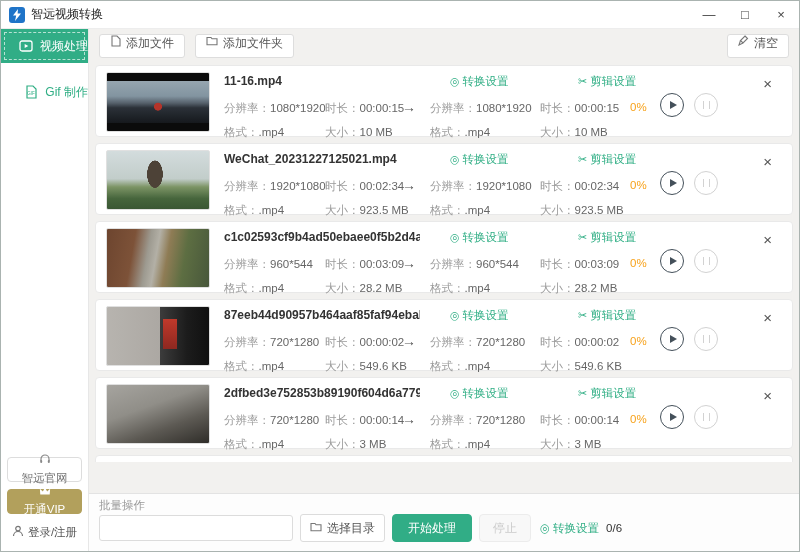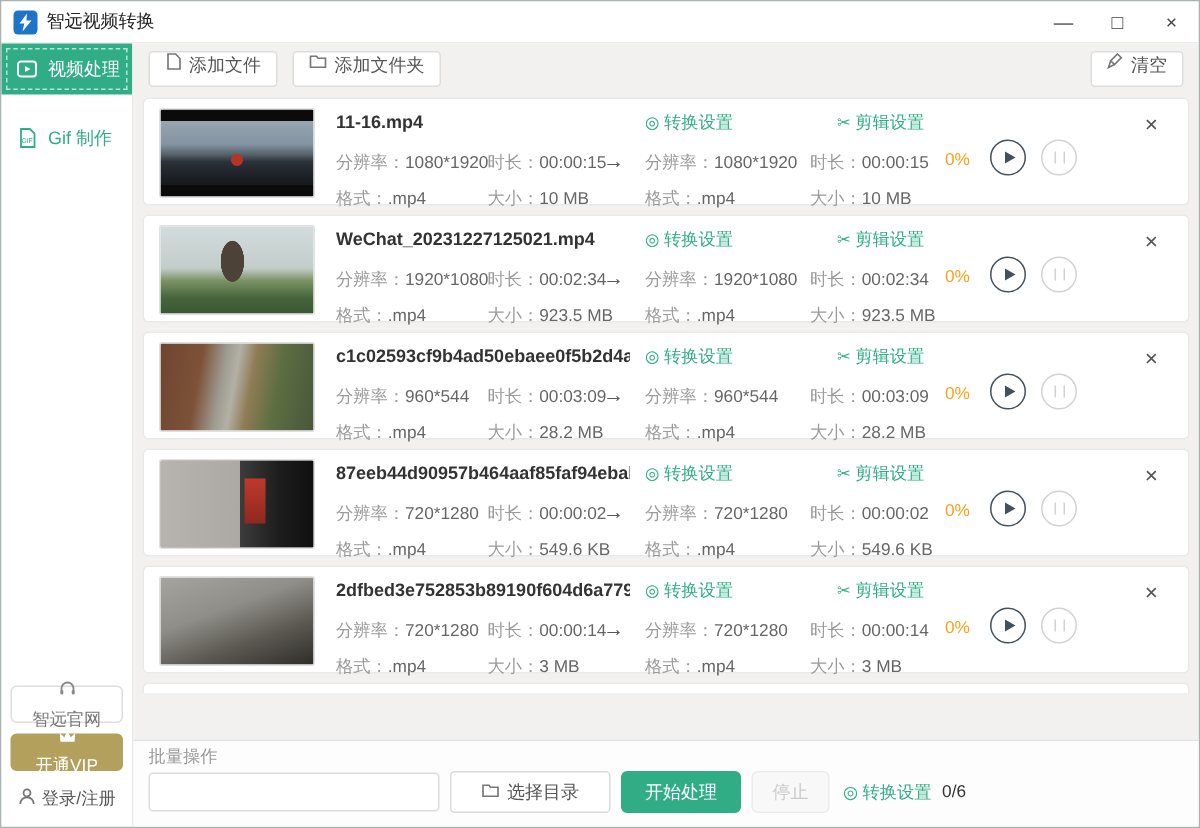--- a/index.html
+++ b/index.html
@@ -11,42 +11,42 @@
   .titlebar { height:28px; flex:0 0 28px; display:flex; align-items:center; padding-left:8px; background:#fff; border-bottom:1px solid #ededed; }
   .app-icon { width:16px; height:16px; border-radius:3px; display:inline-flex; align-items:center; justify-content:center; margin-right:6px; }
   .titlebar .title { font-size:12px; color:#222; flex:1; }
   .win-controls { display:flex; height:28px; }
   .win-btn { width:36px; height:28px; display:flex; align-items:center; justify-content:center; font-size:13px; color:#444; cursor:default; }
 
   .content { flex:1; display:flex; min-height:0; }
 
   
   .sidebar { width:88px; flex:0 0 88px; background:#fff; border-right:1px solid #e7e7e7; display:flex; flex-direction:column; }
-  .side-tab { height:34px; display:flex; align-items:center; padding-left:10px; gap:7px; font-size:12px; color:#2fae84; cursor:default; }
+  .side-tab { height:34px; display:flex; align-items:center; padding-left:10px; gap:7px; font-size:12px; color:#2fae84; cursor:default;justify-content:flex-end; }
   .side-tab.active { background:#31ad86; color:#fff; outline:1px dashed rgba(255,255,255,.65); outline-offset:-4px; margin-bottom:12px; }
   .side-tab .ticon { display:inline-flex; }
   .side-spacer { flex:1; }
   .side-foot { padding:0 6px 8px 6px; display:flex; flex-direction:column; gap:7px; }
   .side-btn { height:25px; border:1px solid #ddd; border-radius:4px; background:#fff; display:flex; align-items:center; justify-content:center; gap:4px; font-size:11.5px; color:#777; cursor:default;flex-direction:column; }
   .side-btn.vip { background:#b2a05c; border-color:#b2a05c; color:#fff; }
   .side-login { height:22px; display:flex; align-items:center; justify-content:center; gap:4px; font-size:11.5px; color:#555; cursor:default; }
 
   
   .main { flex:1; display:flex; flex-direction:column; background:#f2f1ef; min-width:0; }
   .toolbar { flex:0 0 34px; display:flex; align-items:center; gap:10px; padding:0 10px; }
   .tb-btn { height:24px; padding:0 10px; background:#fff; border:1px solid #ddd; border-radius:3px; display:inline-flex; align-items:flex-start; gap:5px; font-size:12px; color:#555; cursor:default; }
   .tb-right { margin-left:auto; }
 
   
   .list { flex:1; padding:2px 6px 0 6px; overflow:hidden; }
   .row-card { position:relative; height:72px; background:#fff; border:1px solid #e9e9e9; border-radius:4px; margin-bottom:6px; display:flex; padding:6px 10px 6px 10px; }
   .thumb { width:104px; height:60px; flex:0 0 104px; border-radius:2px; border:1px solid #e0e0e0; background:#888; }
   .row-body { position:relative; flex:1; margin-left:14px; min-width:0; }
   .fname { position:absolute; left:0; top:2px; width:196px; font-size:12px; font-weight:bold; color:#333; white-space:nowrap; overflow:hidden; }
-  .glink { position:absolute; top:2px; font-size:11.5px; color:#2fae84; cursor:default; white-space:nowrap; }
+  .glink { position:absolute; top:2px; font-size:11.5px; color:#2fae84; cursor:default; white-space:nowrap;margin-left:20px; }
   .glink .gico { font-size:11px; margin-right:3px; }
   .conv-link { left:206px; }
   .clip-link { left:334px; }
   .specline { position:absolute; left:0; width:100%; font-size:11.5px; color:#999; white-space:nowrap; }
   .specline .lab { color:#9b9b9b; }
   .specline .val { color:#666; }
   .l1 { top:29px; } .l2 { top:53px; }
   .p0 { position:absolute; left:0; } .p1 { position:absolute; left:101px; }
   .p2 { position:absolute; left:206px; } .p3 { position:absolute; left:316px; }
   .arrow { position:absolute; left:178px; top:27px; font-size:14px; color:#555; }
@@ -56,21 +56,21 @@
   .play-btn .tri { width:0; height:0; border-left:7px solid #44505a; border-top:4.5px solid transparent; border-bottom:4.5px solid transparent; margin-left:2px; }
   .pause-btn { left:470px; border:1.5px solid #d2d2d2; }
   .pause-btn .bars { width:7px; height:8px; border-left:1.6px solid #d2d2d2; border-right:1.6px solid #d2d2d2; }
   .row-close { position:absolute; right:10px; top:4px; font-size:15px; color:#555; line-height:1; cursor:default; }
 
   
   .bottombar { flex:0 0 58px; background:#fdfdfd; border-top:1px solid #e3e3e3; padding:3px 10px 0 10px;margin-top:31px; }
   .batch-label { font-size:11.5px; color:#999; height:16px; line-height:16px; }
   .bb-row { display:flex; align-items:center; gap:7px; margin-top:1px; }
   .dir-input { width:194px; height:26px; border:1px solid #dcdcdc; border-radius:3px; background:#fff; padding:0 6px; font-size:12px; color:#333; outline:none; }
-  .bb-btn { height:28px; padding:0 20px; background:#fff; border:1px solid #dcdcdc; border-radius:3px; display:inline-flex; align-items:center; gap:5px; font-size:12px; color:#555; cursor:default; }
+  .bb-btn { height:28px; padding:0 9px; background:#fff; border:1px solid #dcdcdc; border-radius:3px; display:inline-flex; align-items:center; gap:5px; font-size:12px; color:#555; cursor:default; }
   .bb-start { height:28px; padding:0 15px; background:#31ad86; border:1px solid #31ad86; border-radius:4px; color:#fff; font-size:12px; display:inline-flex; align-items:center; cursor:default; }
   .bb-stop { height:28px; padding:0 13px; background:#f8f8f8; border:1px solid #ececec; border-radius:4px; color:#cbcbcb; font-size:12px; display:inline-flex; align-items:center; cursor:default; }
   .bb-conv { font-size:11.5px; color:#2fae84; display:inline-flex; align-items:center; gap:3px; margin-left:2px; cursor:default; }
   .bb-count { font-size:11.5px; color:#333; }
 </style>
 </head>
 <body>
 
 <div class="window">
 

